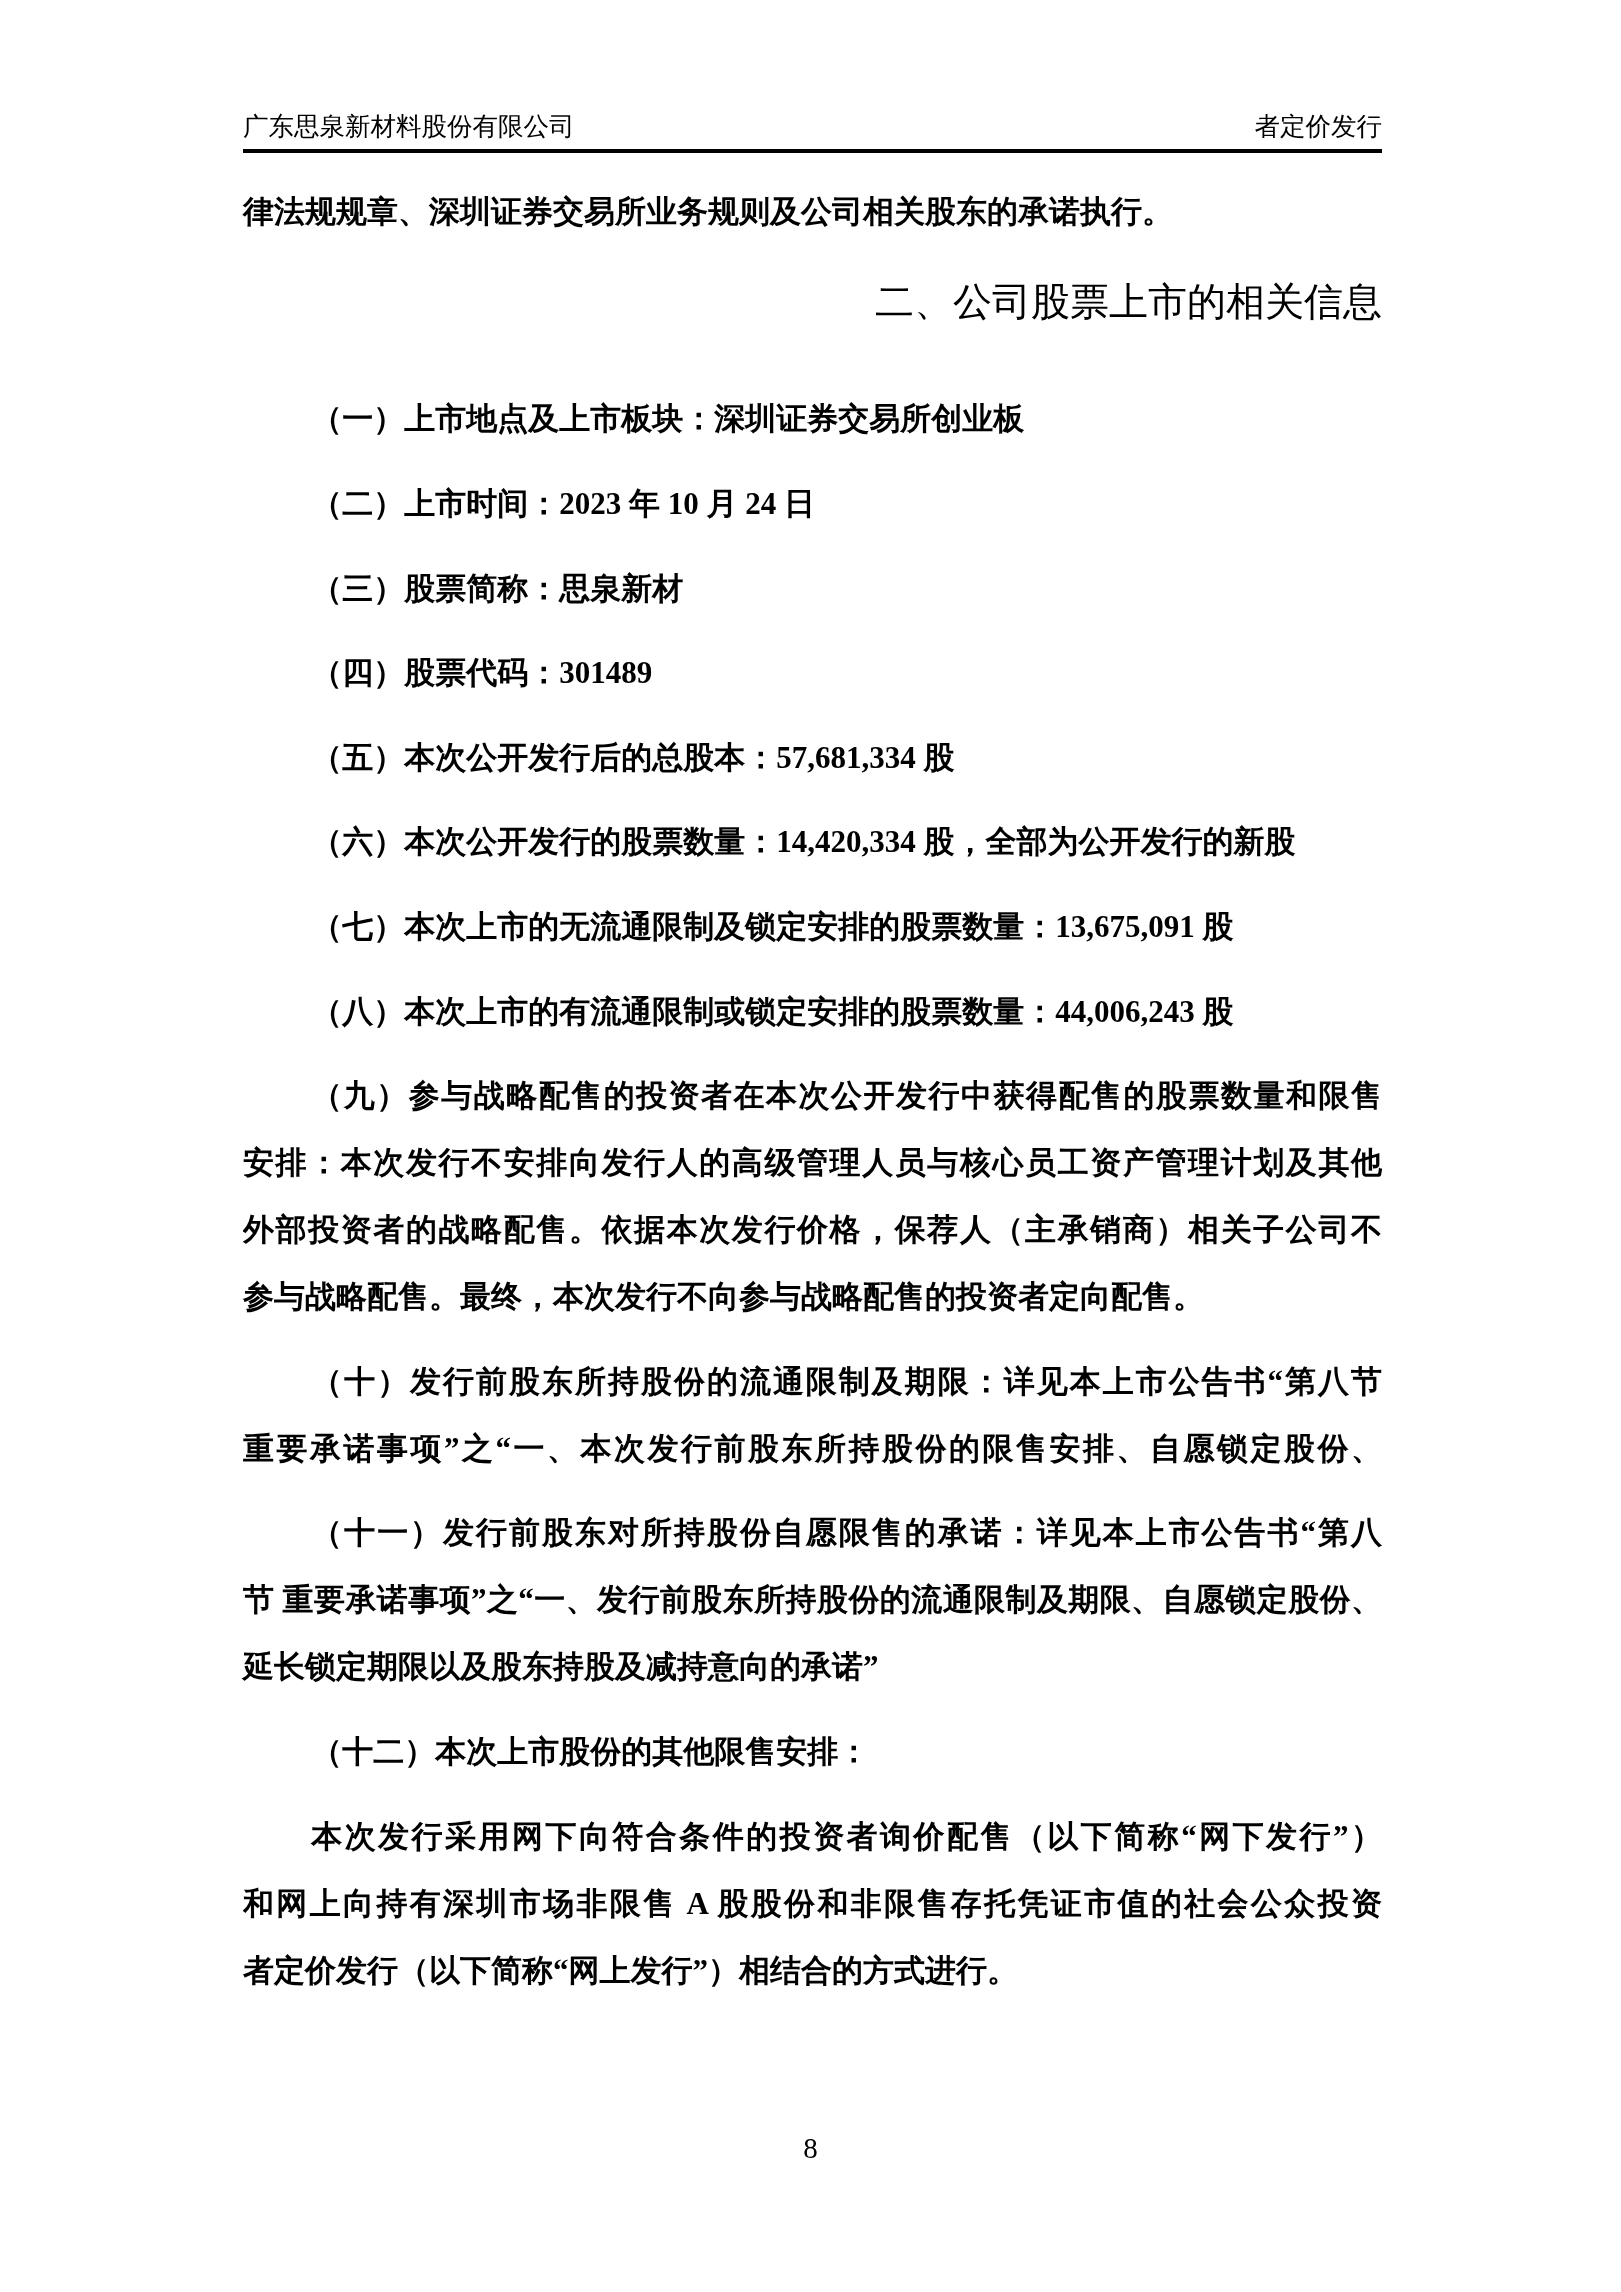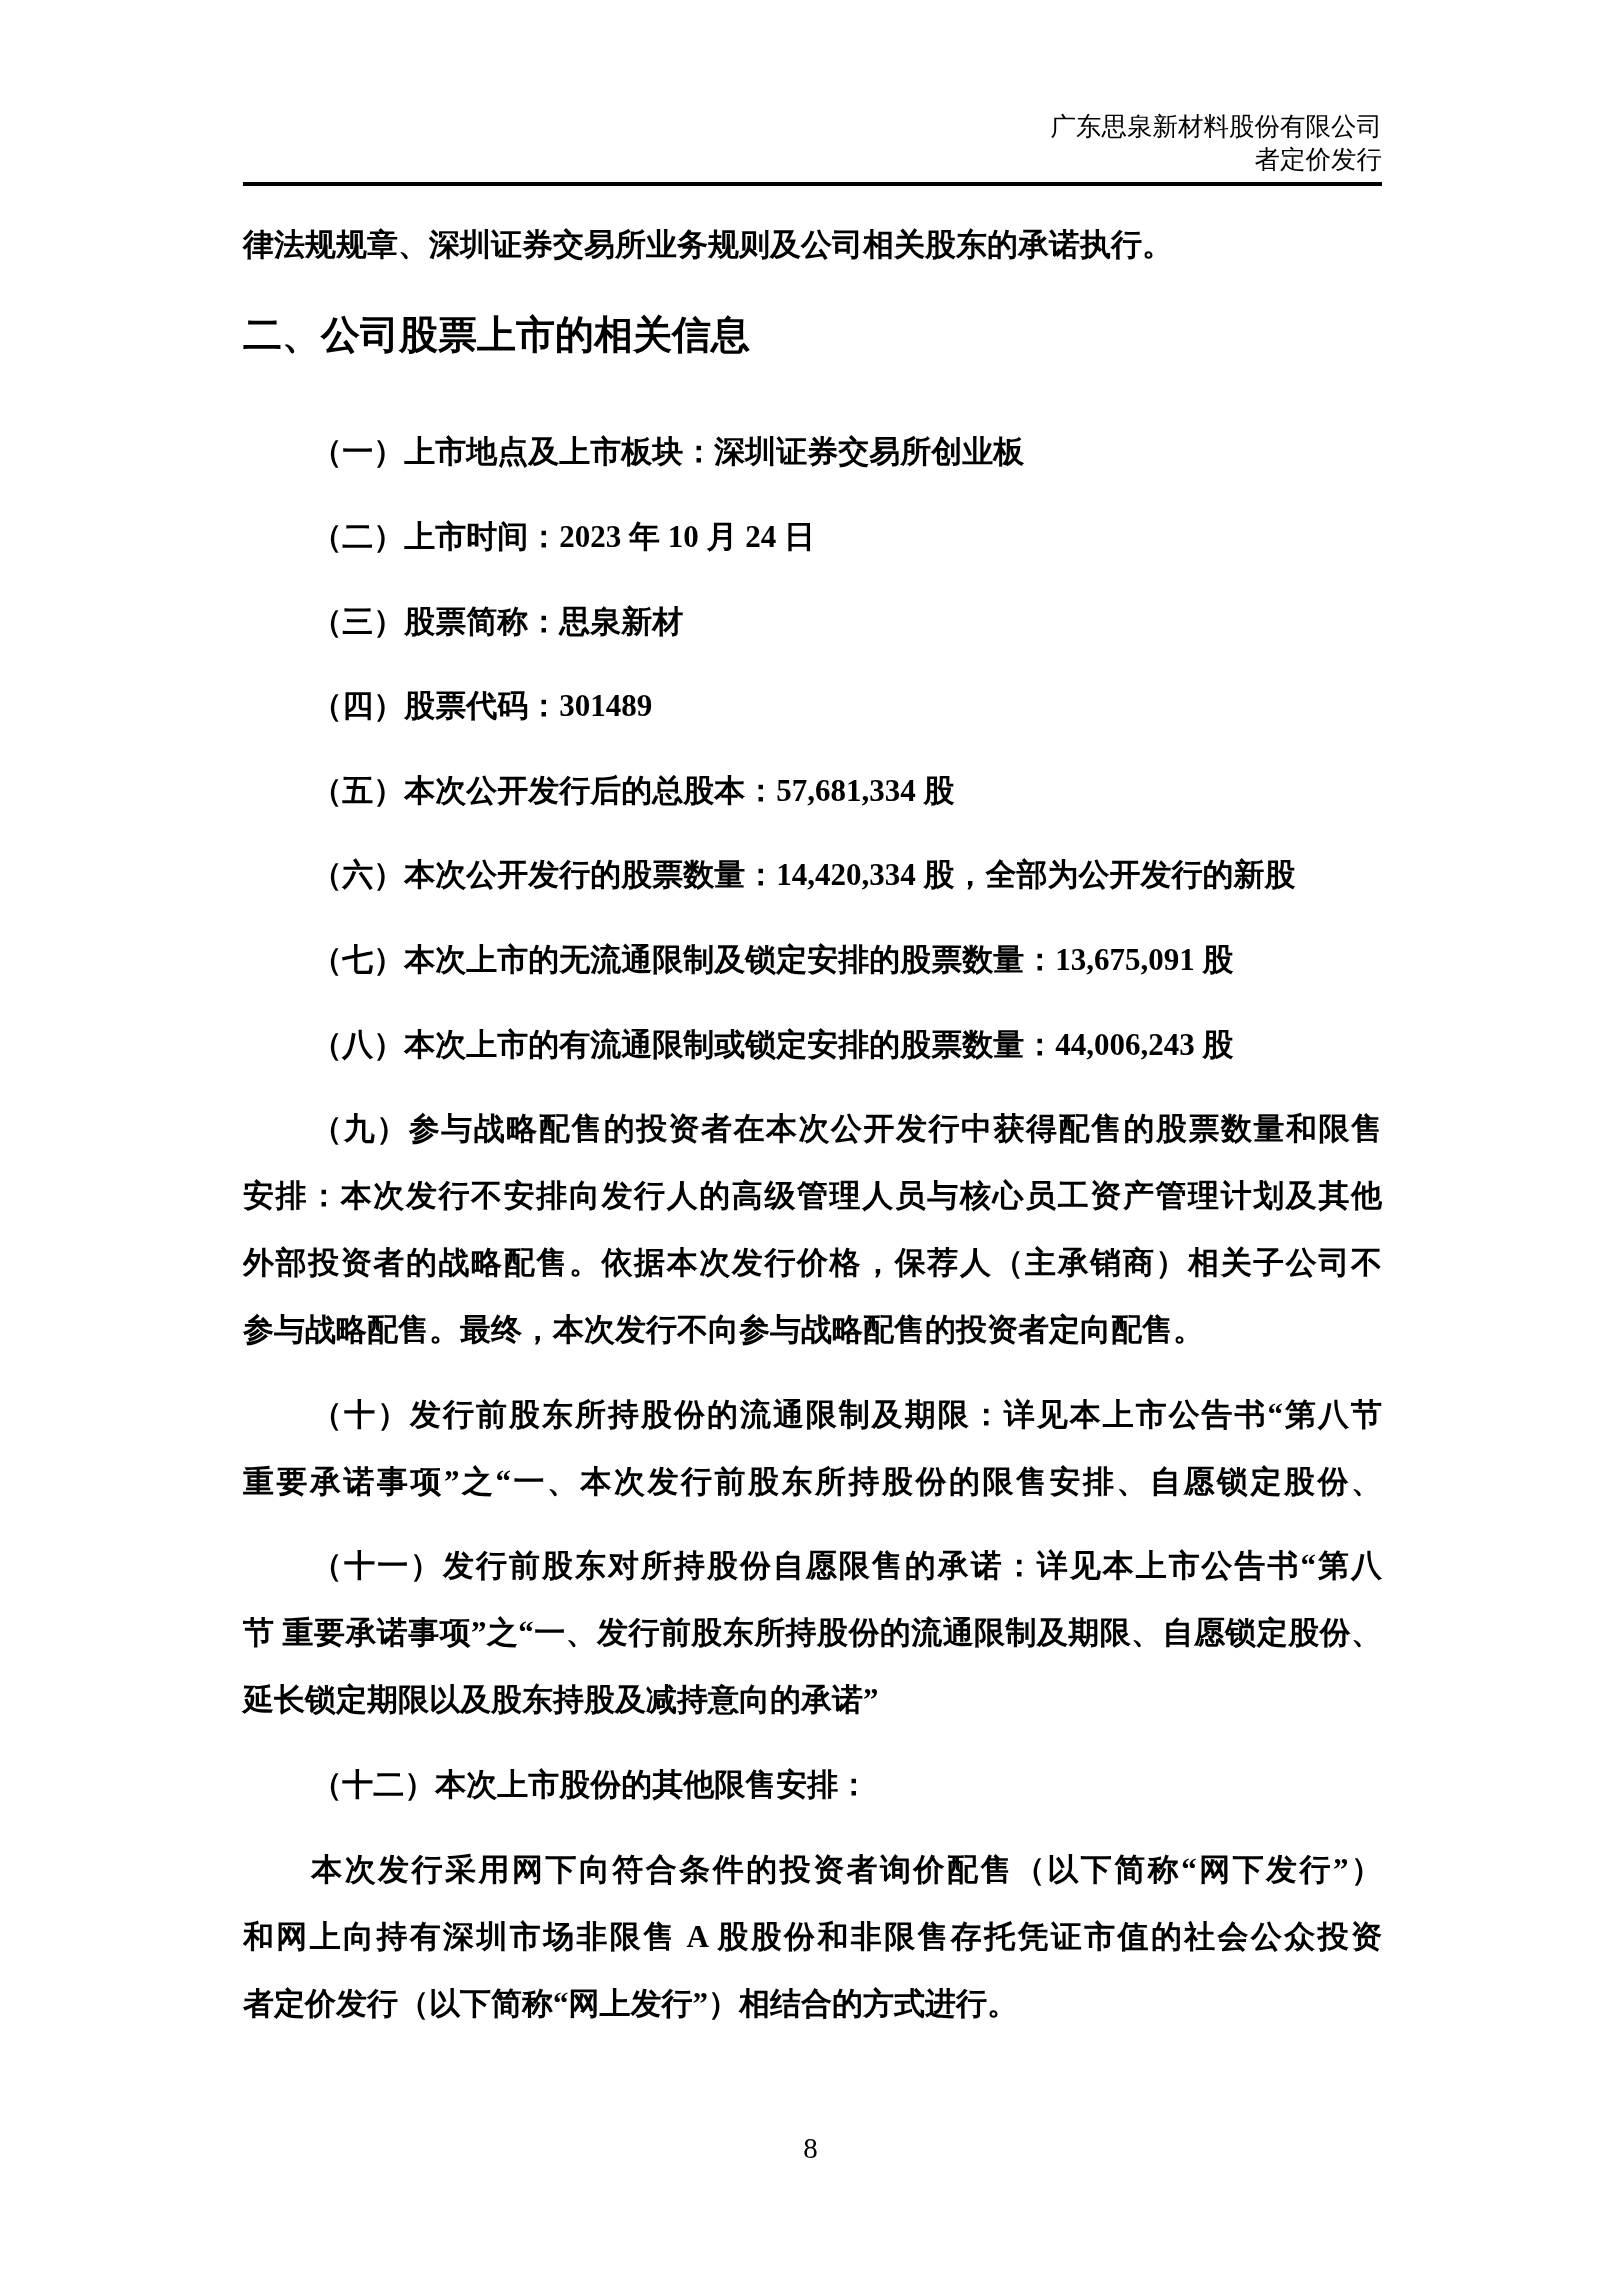--- a/index.html
+++ b/index.html
@@ -20,21 +20,20 @@
   .hdr {
     margin: 0 239px 0 243px;
     padding-top: 110px;
     padding-bottom: 5.9px;
     border-bottom: 4.9px solid #000000;
     display: flex;
     justify-content: space-between;
     align-items: flex-end;
     font-size: 25.5px;
     line-height: 33px;
-    flex-direction: column;
   }
   
   .main {
     margin: 0 239px 0 243px;
     font-size: 31px;
   }
   .ln {
     line-height: 67px;
     height: 67px;
     white-space: normal;
@@ -49,23 +48,24 @@
     content: "";
     display: inline-block;
     width: 100%;
     height: 0;
   }
   .intro { margin-top: 25.5px; }
   .sec-heading {
     margin-top: 29px;
     margin-bottom: 56px;
     font-family: "Liberation Sans", "DejaVu Sans", sans-serif;
-    font-weight: bold;
+    font-weight: normal;
     font-size: 39px;
     line-height: 55px;
+    text-align: right;
   }
   .para { margin-top: 17.6px; }
   
   .ftr {
     position: absolute;
     top: 2115px;
     left: 0;
     right: 0;
     text-align: center;
     font-size: 29px;

